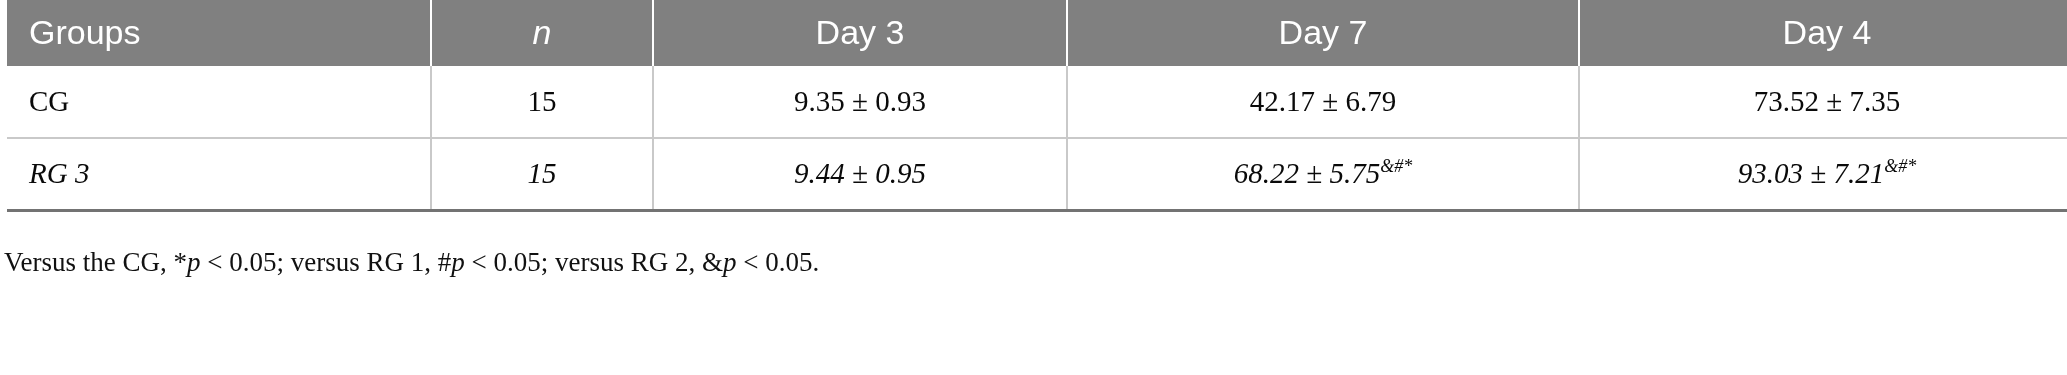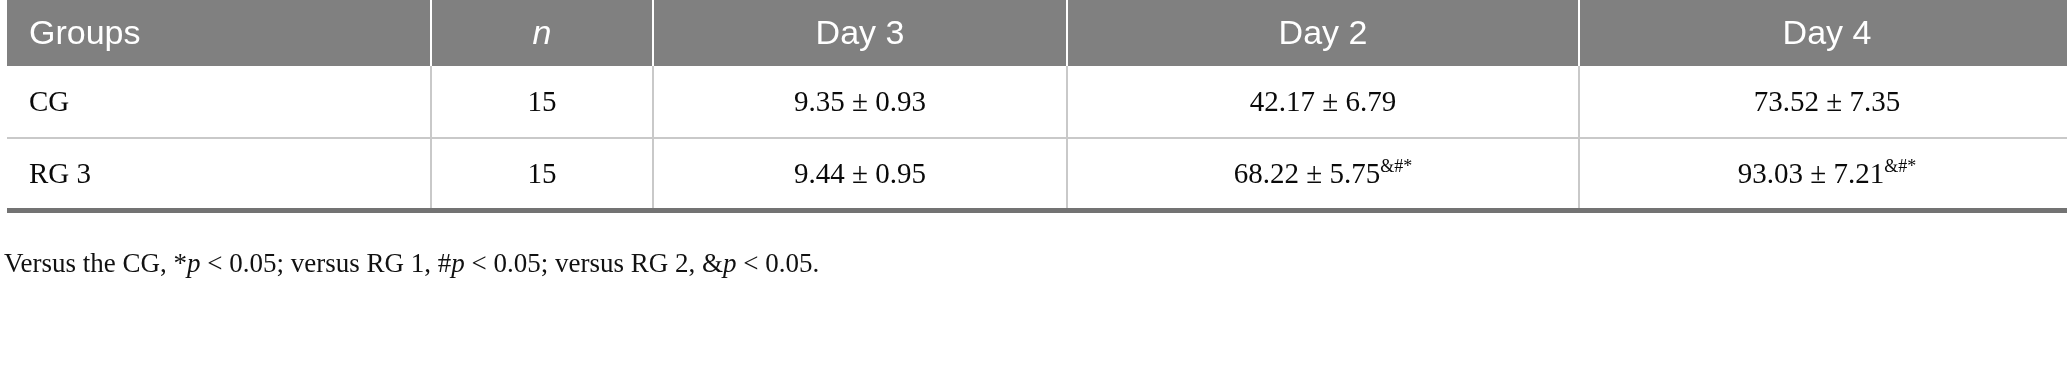--- a/index.html
+++ b/index.html
@@ -57,21 +57,21 @@
     height: 72px;
     padding: 0 18px;
     text-align: center;
     vertical-align: middle;
     border-bottom: 2px solid #c9c9c9;
     border-right: 2px solid #c9c9c9;
     box-sizing: border-box;
     white-space: nowrap;
   }
   tbody td:last-child { border-right: none; }
-  tbody tr:last-child td { border-bottom: 5px solid #737373; }
+  tbody tr:last-child td { border-bottom: 3px solid #737373; font-style: italic; }
   tbody td.cell-group {
     text-align: left;
     padding-left: 22px;
   }
   .sup {
     font-size: 18px;
     vertical-align: super;
     line-height: 0;
   }
   .hdr-italic {
@@ -97,21 +97,21 @@
       <col class="c-n">
       <col class="c-d3">
       <col class="c-d7">
       <col class="c-d4">
     </colgroup>
     <thead>
       <tr>
         <th class="th-groups">Groups</th>
         <th class="hdr-italic">n</th>
         <th>Day 3</th>
-        <th>Day 2</th>
+        <th>Day 7</th>
         <th>Day 4</th>
       </tr>
     </thead>
     <tbody>
       <tr>
         <td class="cell-group">CG</td>
         <td>15</td>
         <td><span>9.35 ± 0.93</span><span class="sup"></span></td>
         <td><span>42.17 ± 6.79</span><span class="sup"></span></td>
         <td><span>73.52 ± 7.35</span><span class="sup"></span></td>

